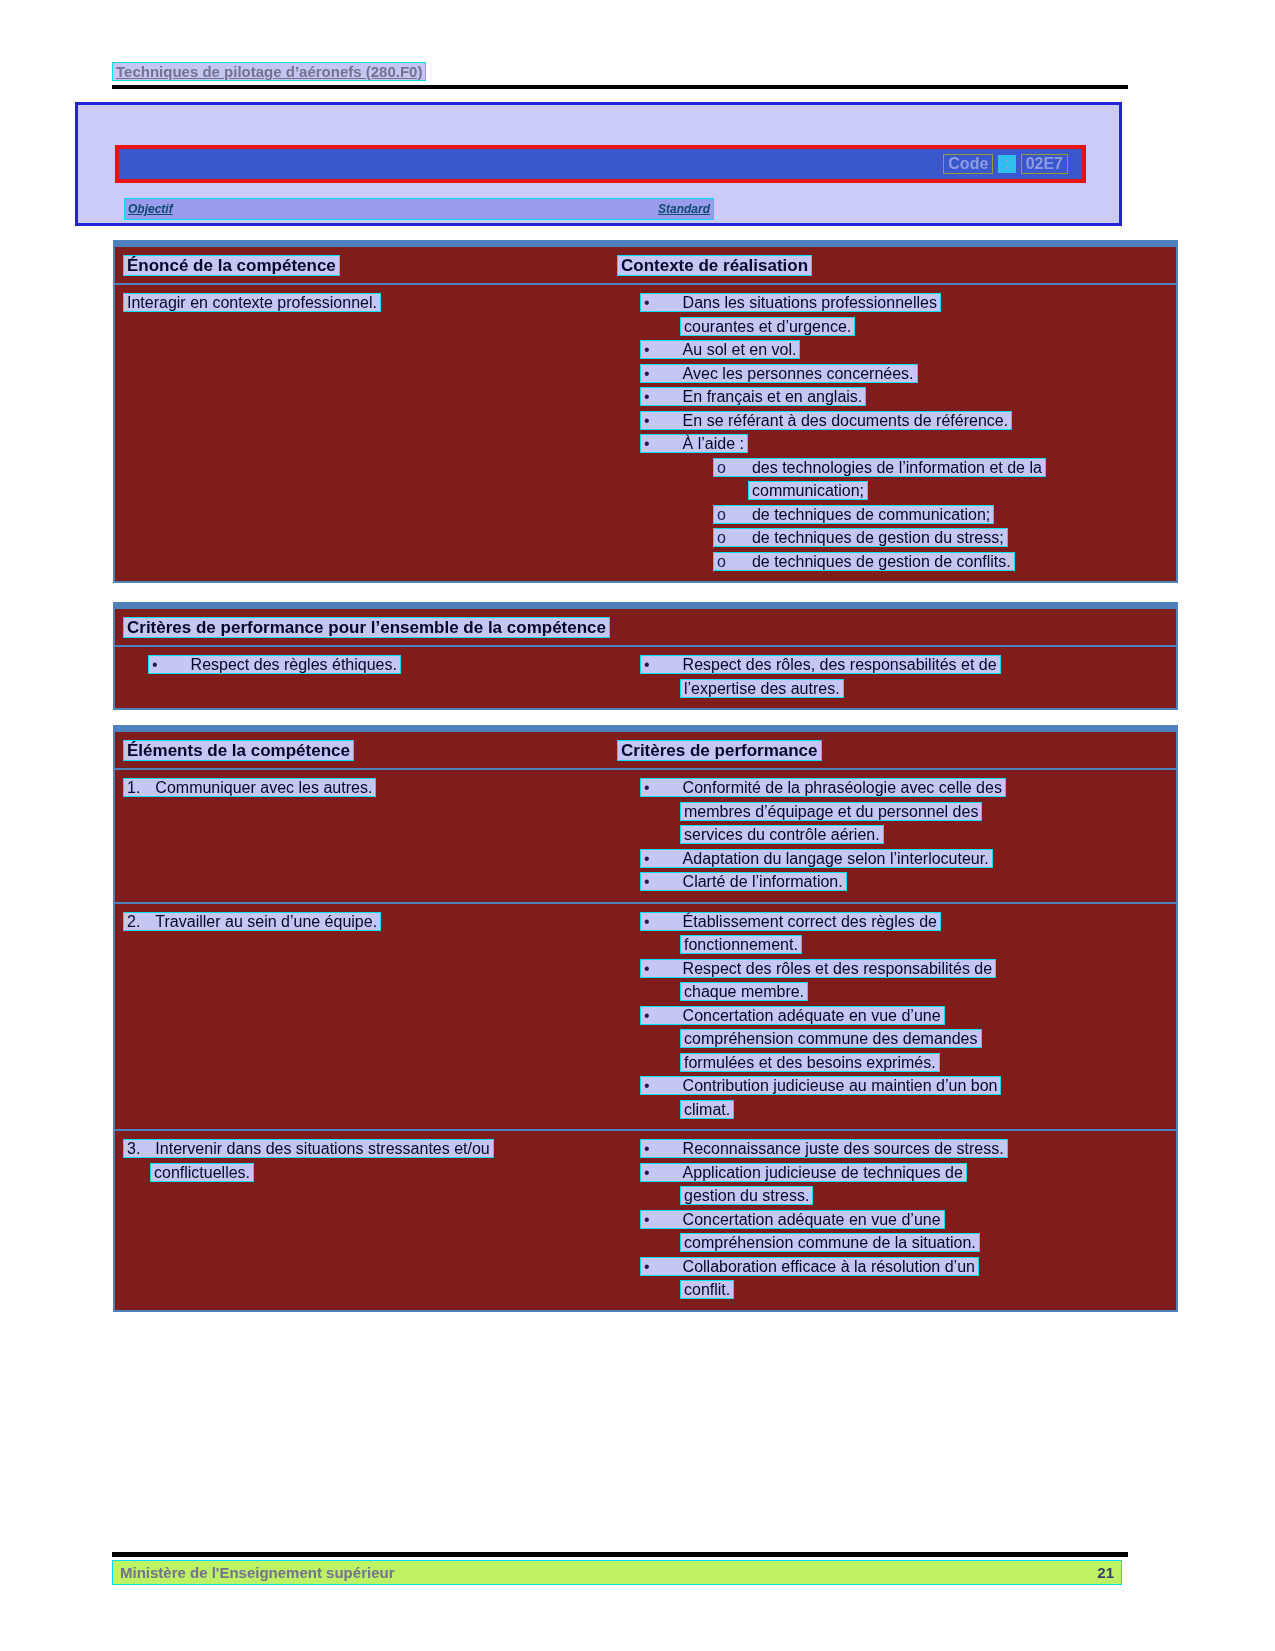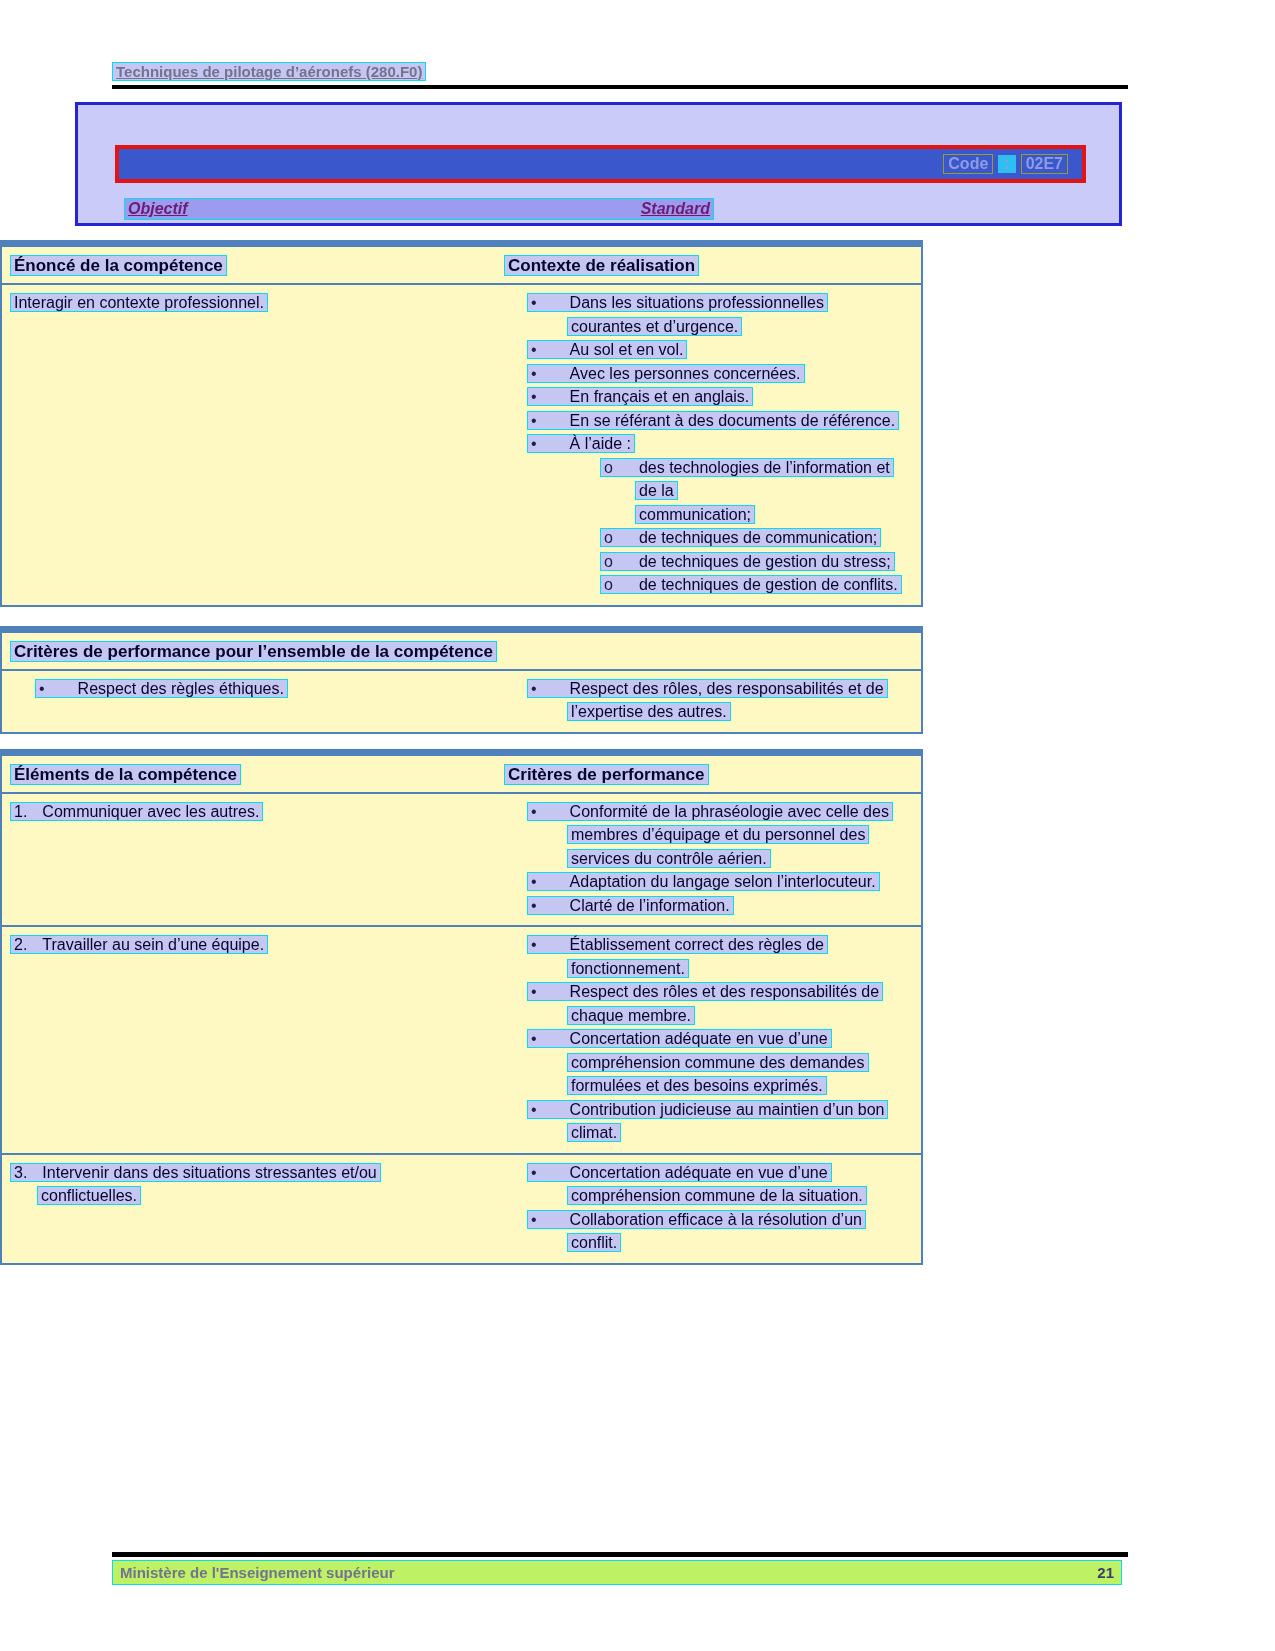--- a/index.html
+++ b/index.html
@@ -54,30 +54,31 @@
   .code-sep { background: #2fbfee; padding: 0 6px; margin: 0 5px; }
   .obj-bar {
     position: absolute; left: 46px; top: 93px;
     width: 590px; height: 22px;
     background: #9c9cee;
     border: 1.5px solid #00dff2;
     display: flex; align-items: center; justify-content: space-between;
     padding: 0 3px;
   }
   .obj-word {
-    font-size: 16px; font-weight: bold; font-style: italic;
-    color: #701a75; text-decoration: underline;
+    font-size: 12px; font-weight: bold; font-style: italic;
+    color: #0c4a6e; text-decoration: underline;
   }
 
   
   .tbl {
-    width: 923px;
+    margin-left: 113px;
+    width: 1065px;
     border: 2px solid #4f81bd;
     border-top-width: 7px;
-    background: #fef9c3;
+    background: #7f1d1d;
   }
   .t1 { margin-top: 14px; }
   .t2 { margin-top: 19px; }
   .t3 { margin-top: 15px; }
   .thead {
     display: flex;
     padding: 9px 0 7px 0;
     border-bottom: 2px solid #4f81bd;
   }
   .thead .hcell { font-size: 17px; font-weight: bold; }
@@ -228,20 +229,23 @@
 
     <div class="trow">
       <div class="c1 cell-txt">
         <ul class="nlist">
           <li><span class="hl"><span>3.</span><span class="gap3"></span><span class="txt">Intervenir dans des situations stressantes et/ou
 conflictuelles.</span></span></li>
         </ul>
       </div>
       <div class="c2">
         <ul class="blist">
+          <li><span class="hl"><span class="mk">•</span><span class="gap"></span><span class="txt">Reconnaissance juste des sources de stress.</span></span></li>
+          <li><span class="hl"><span class="mk">•</span><span class="gap"></span><span class="txt">Application judicieuse de techniques de
+gestion du stress.</span></span></li>
           <li><span class="hl"><span class="mk">•</span><span class="gap"></span><span class="txt">Concertation adéquate en vue d’une
 compréhension commune de la situation.</span></span></li>
           <li><span class="hl"><span class="mk">•</span><span class="gap"></span><span class="txt">Collaboration efficace à la résolution d’un
 conflit.</span></span></li>
         </ul>
       </div>
     </div>
   </div>
 
   <div class="ftr-rule"></div>

